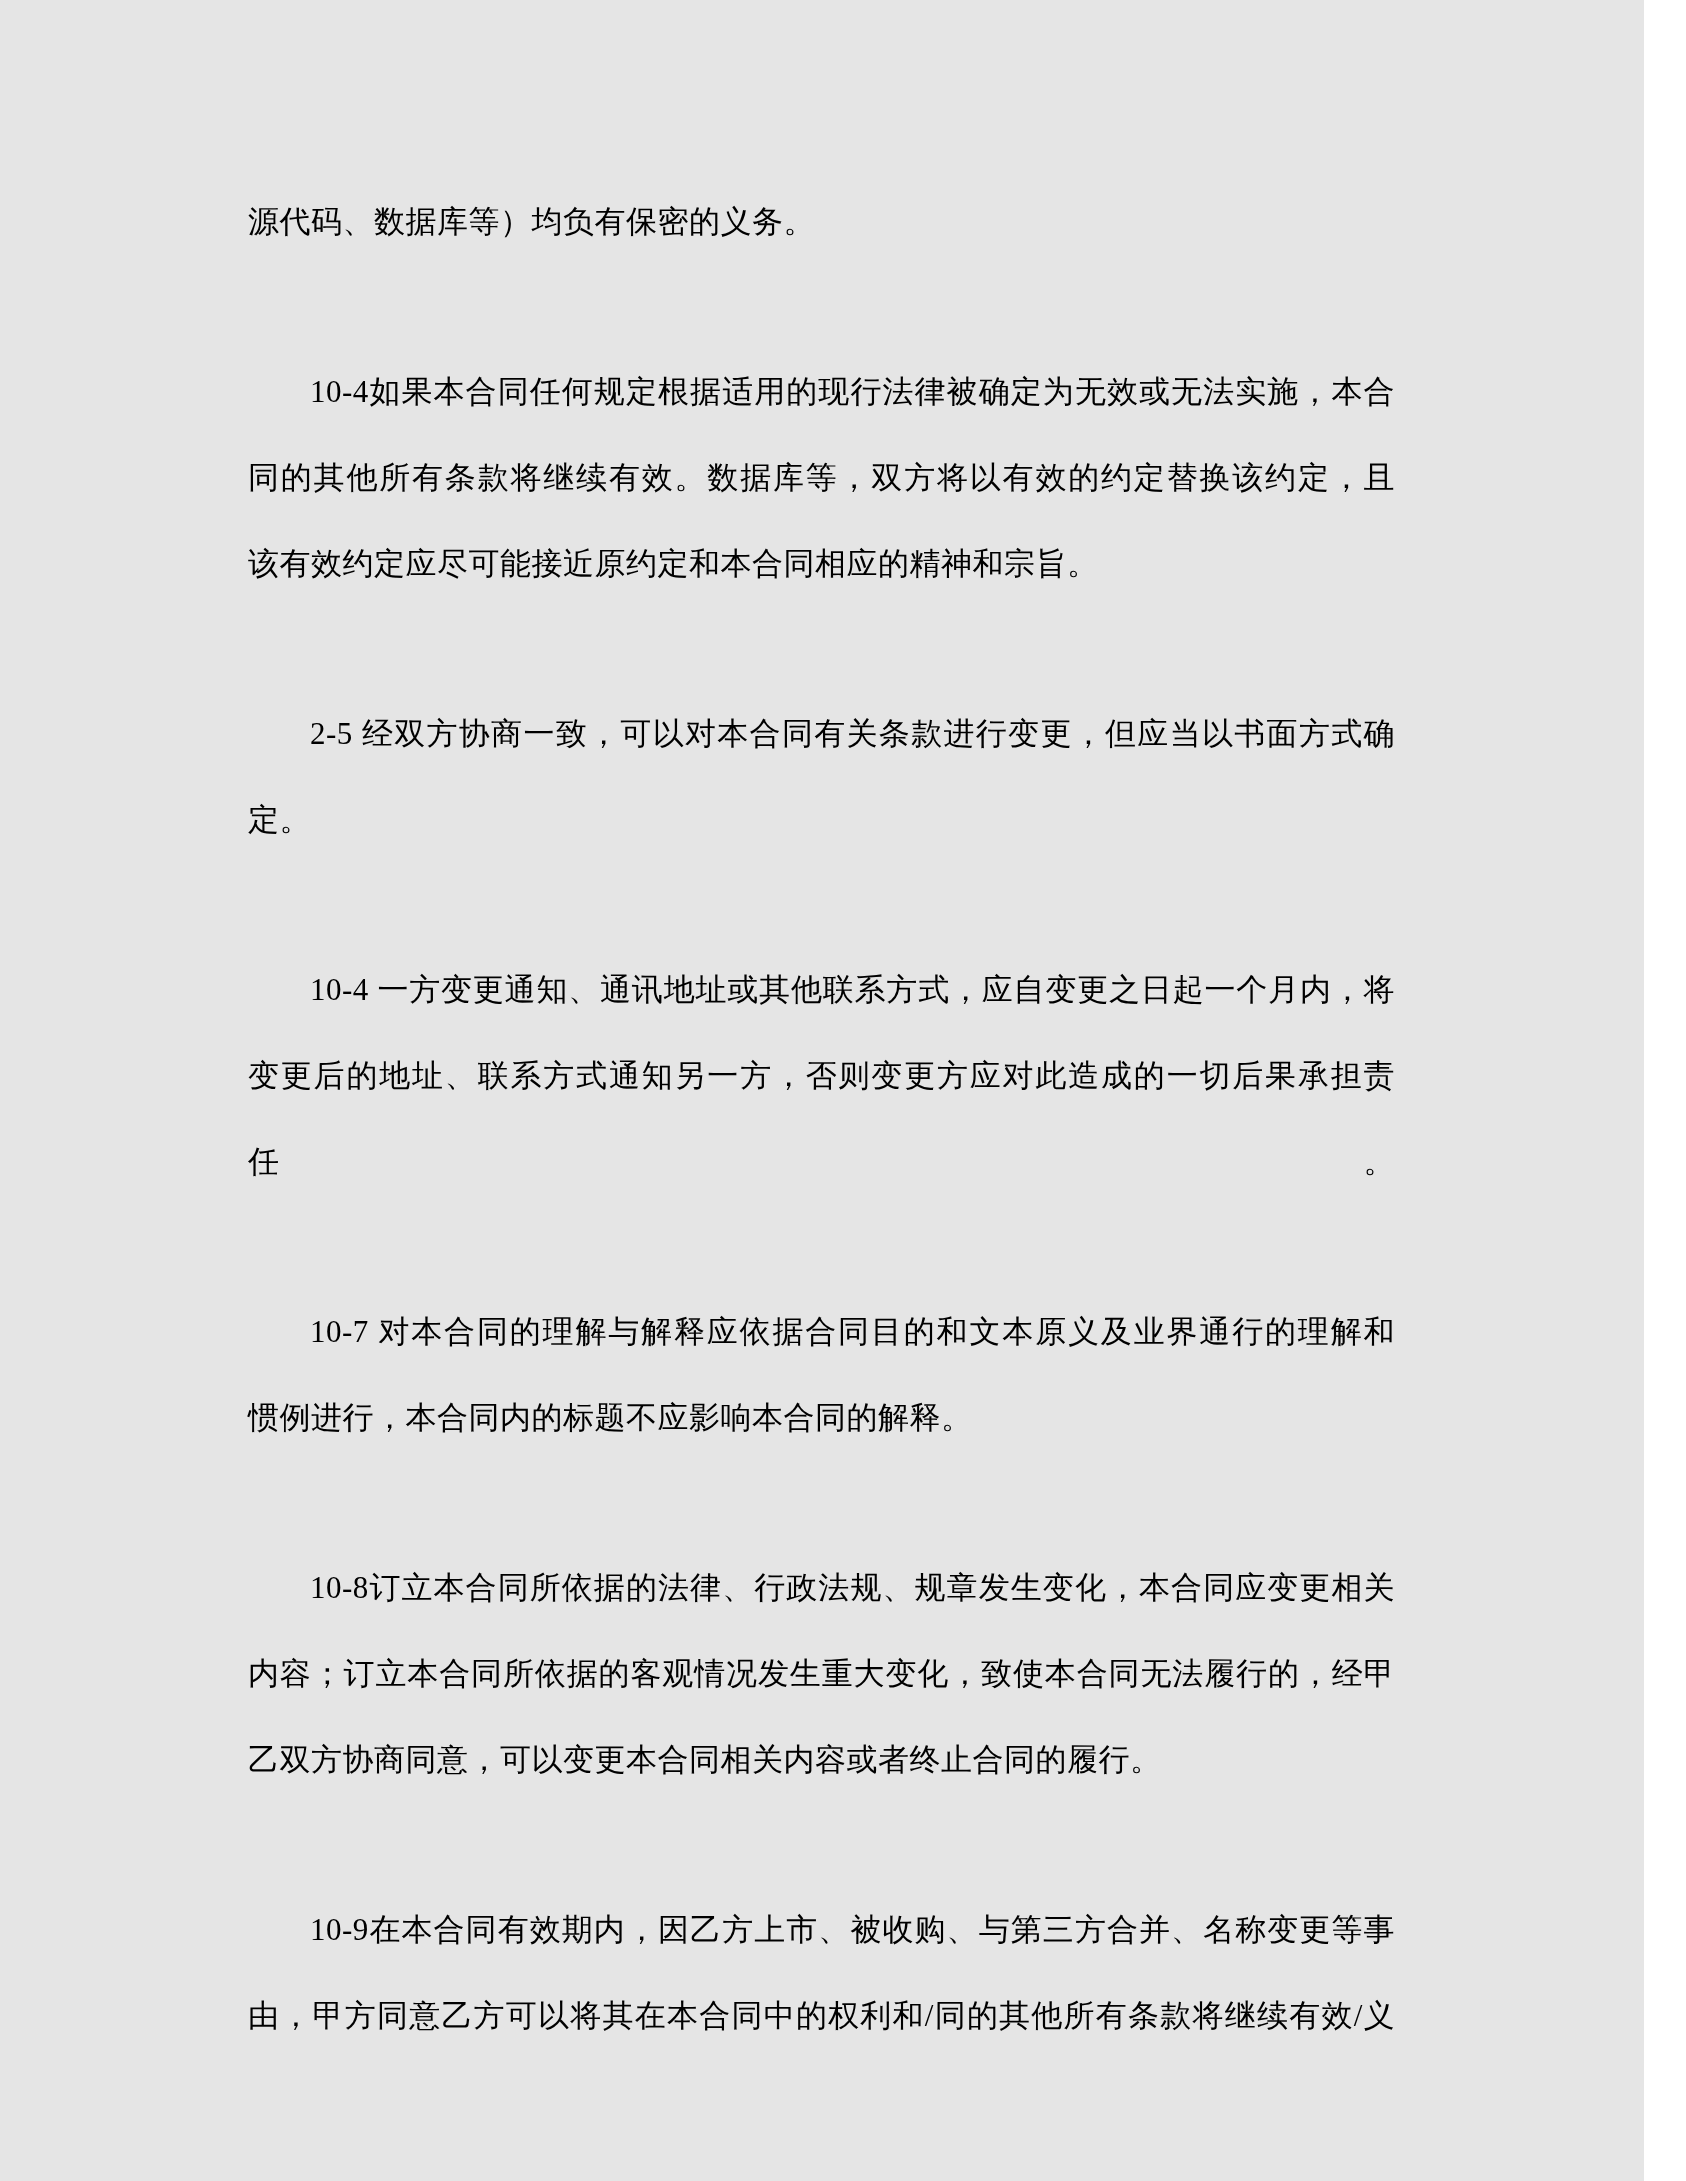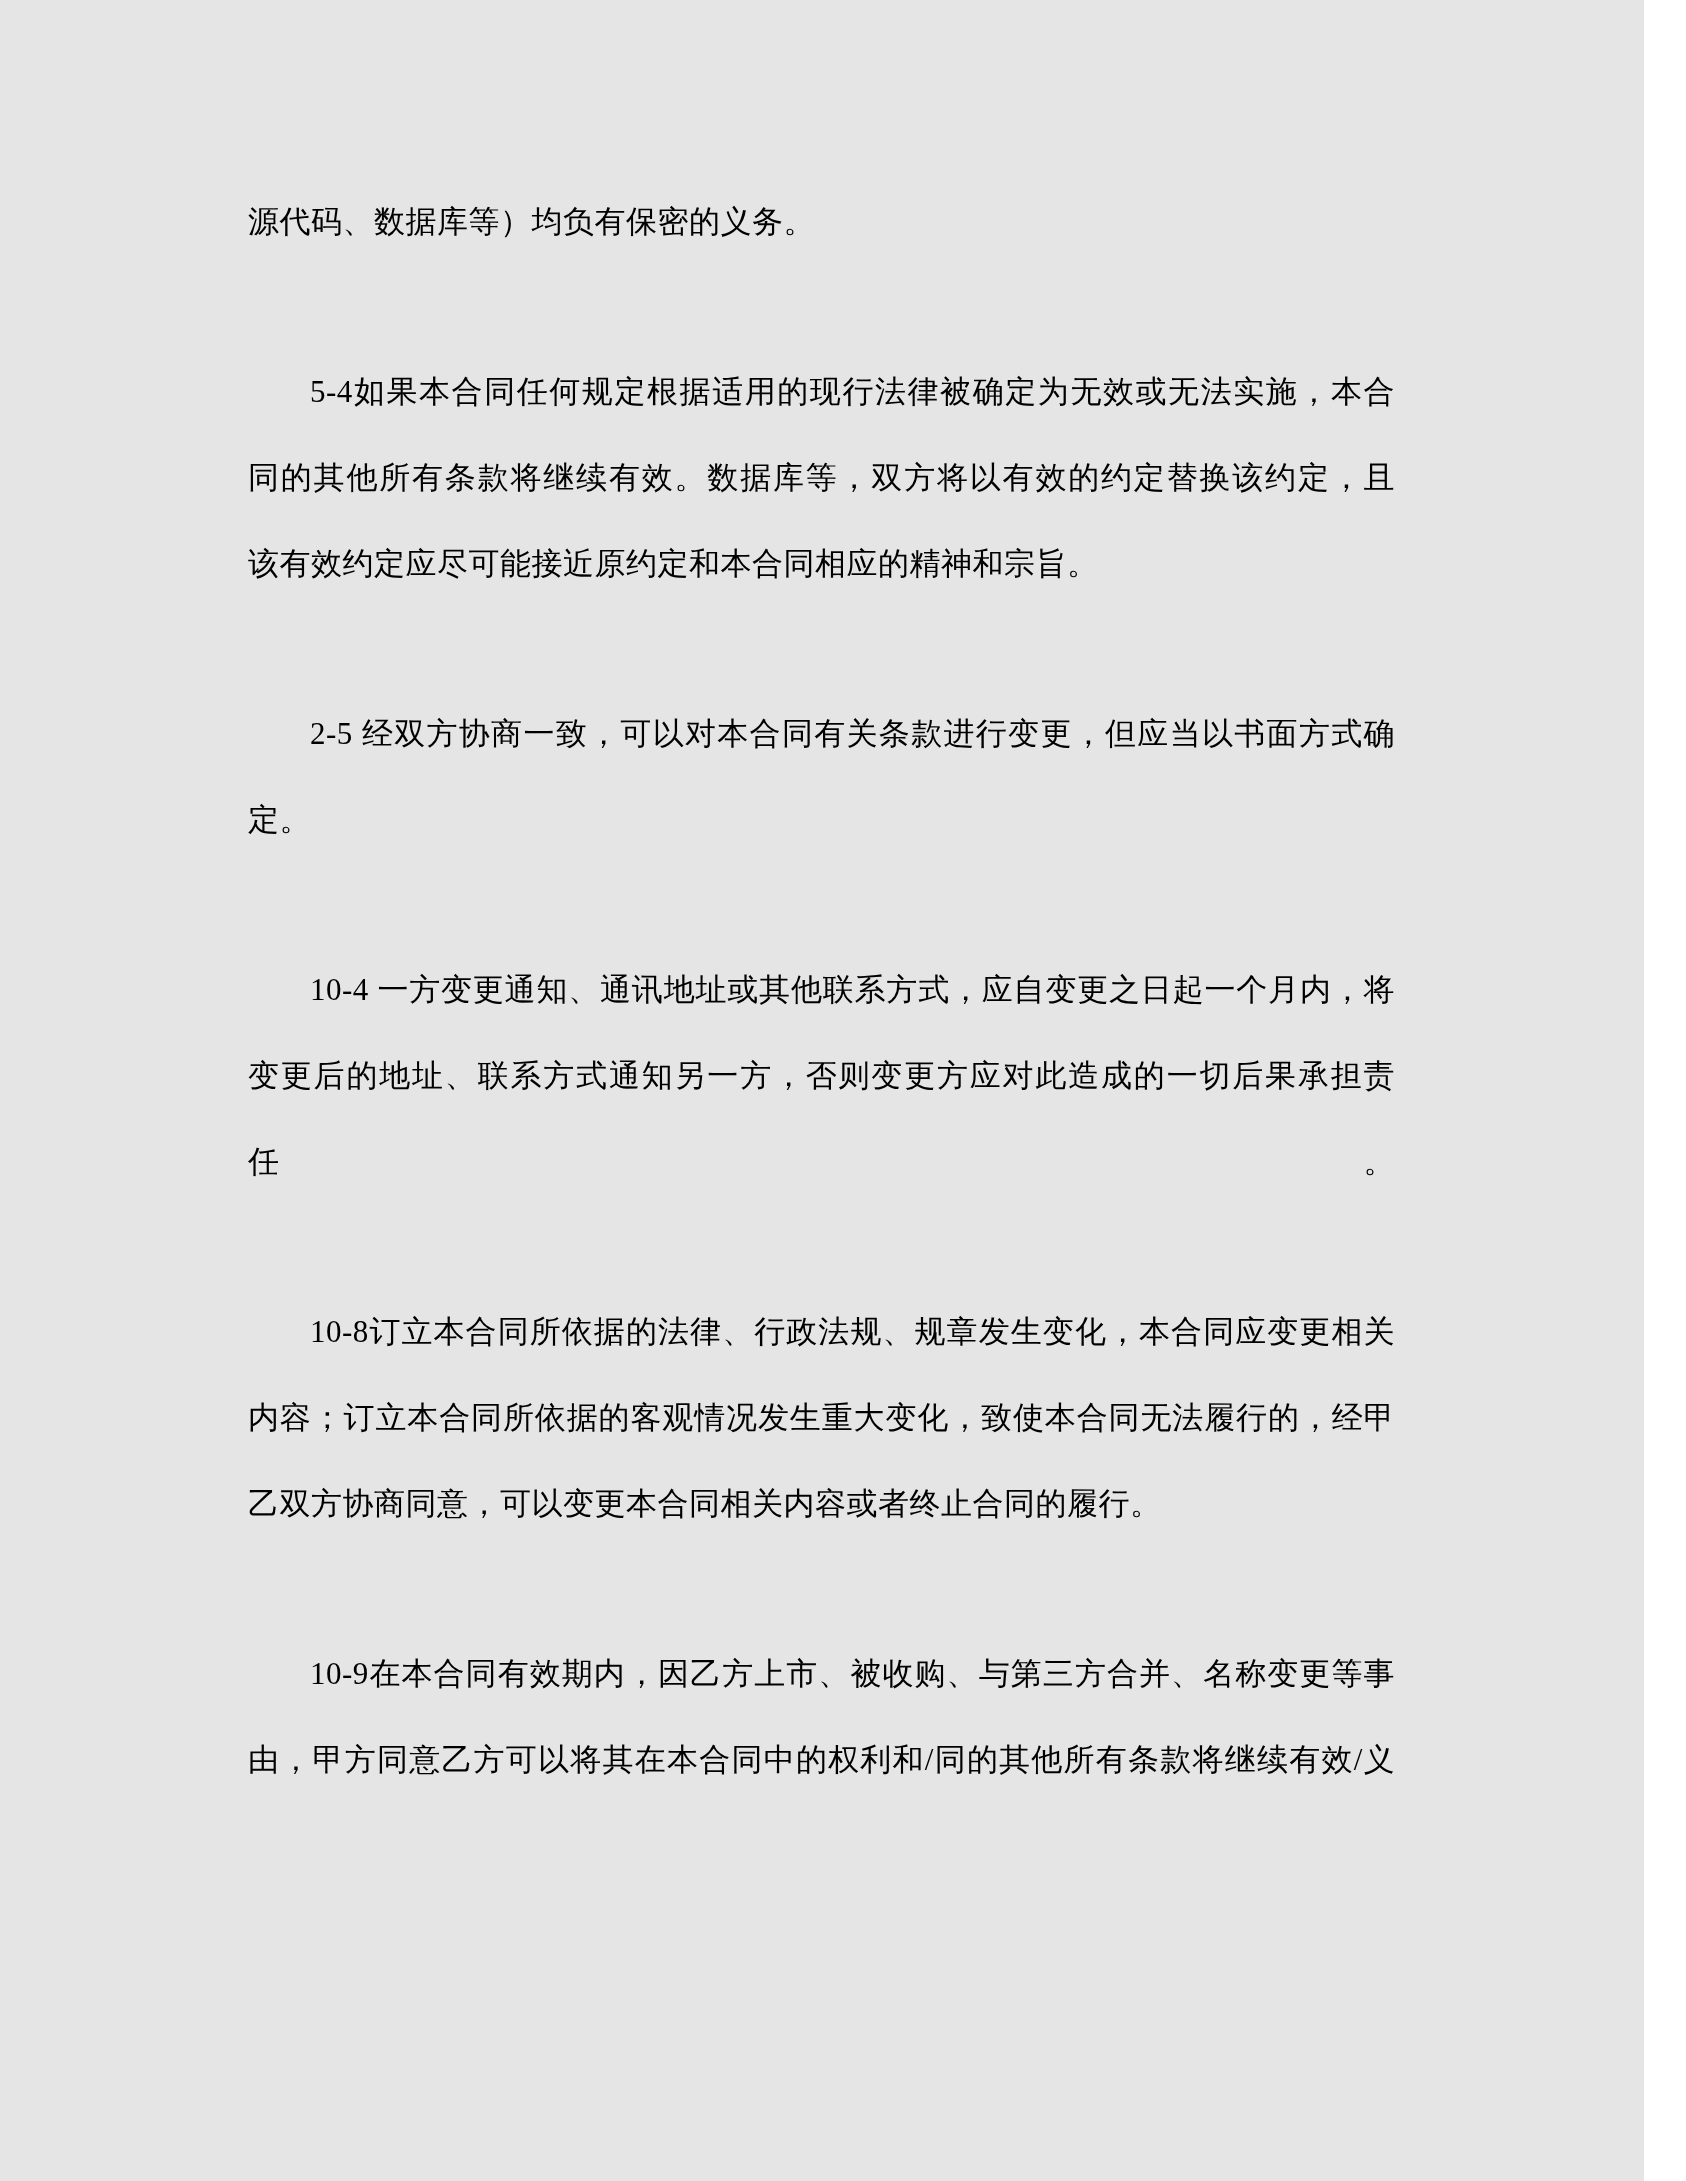--- a/index.html
+++ b/index.html
@@ -48,35 +48,39 @@
 <body>
 
 <div class="page">
   <div class="content">
 
     <div class="para">
       <div class="line">源代码、数据库等）均负有保密的义务。</div>
     </div>
 
     <div class="para">
-      <div class="line indent fill">5-4如果本合同任何规定根据适用的现行法律被确定为无效或无法实施，本合</div>
+      <div class="line indent fill">10-4如果本合同任何规定根据适用的现行法律被确定为无效或无法实施，本合</div>
       <div class="line fill">同的其他所有条款将继续有效。数据库等，双方将以有效的约定替换该约定，且</div>
       <div class="line">该有效约定应尽可能接近原约定和本合同相应的精神和宗旨。</div>
     </div>
 
     <div class="para">
       <div class="line indent fill">2-5 经双方协商一致，可以对本合同有关条款进行变更，但应当以书面方式确</div>
       <div class="line">定。</div>
     </div>
 
     <div class="para">
       <div class="line indent fill">10-4 一方变更通知、通讯地址或其他联系方式，应自变更之日起一个月内，将</div>
       <div class="line fill">变更后的地址、联系方式通知另一方，否则变更方应对此造成的一切后果承担责任。</div>
     </div>
 
+    <div class="para">
+      <div class="line indent fill">10-7 对本合同的理解与解释应依据合同目的和文本原义及业界通行的理解和</div>
+      <div class="line">惯例进行，本合同内的标题不应影响本合同的解释。</div>
+    </div>
 
     <div class="para">
       <div class="line indent fill">10-8订立本合同所依据的法律、行政法规、规章发生变化，本合同应变更相关</div>
       <div class="line fill">内容；订立本合同所依据的客观情况发生重大变化，致使本合同无法履行的，经甲</div>
       <div class="line">乙双方协商同意，可以变更本合同相关内容或者终止合同的履行。</div>
     </div>
 
     <div class="para">
       <div class="line indent fill">10-9在本合同有效期内，因乙方上市、被收购、与第三方合并、名称变更等事</div>
       <div class="line fill">由，甲方同意乙方可以将其在本合同中的权利和/同的其他所有条款将继续有效/义</div>

